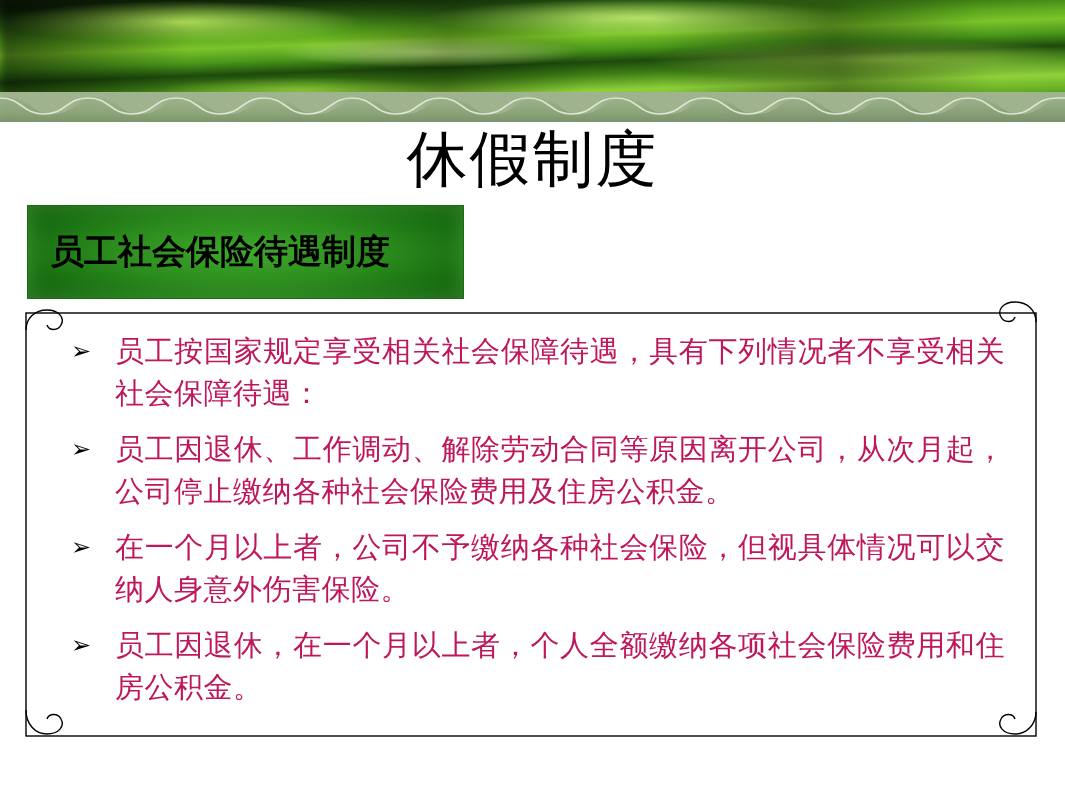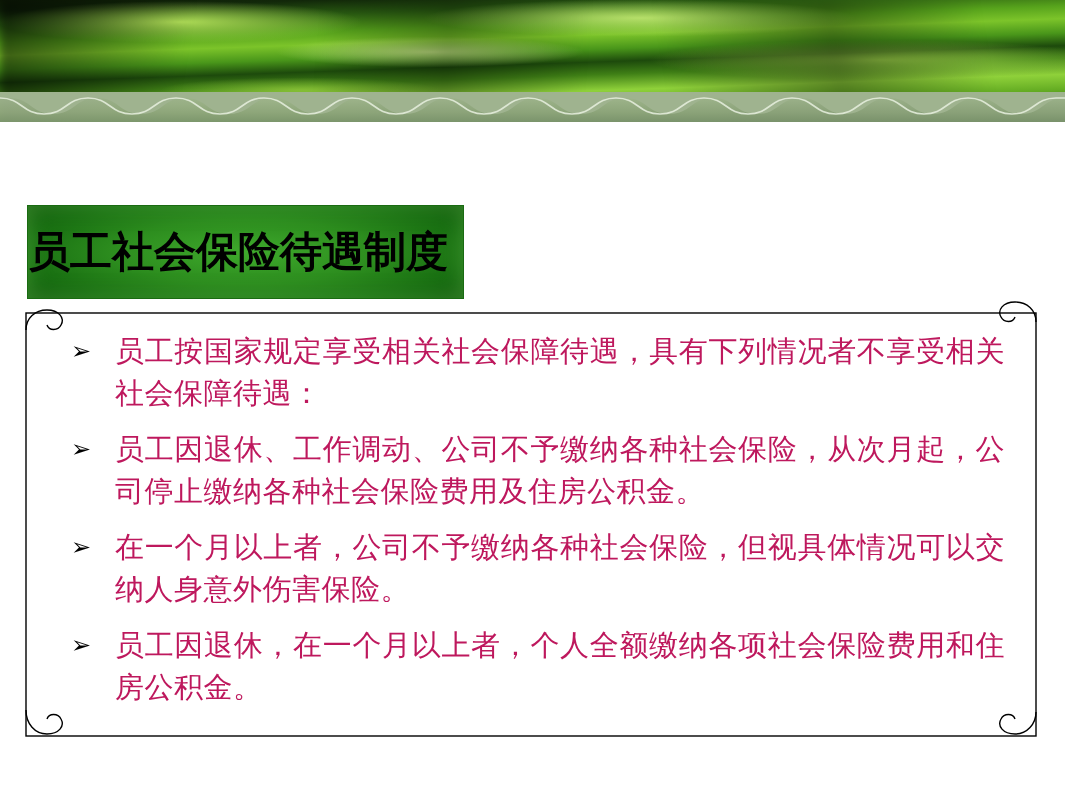--- a/index.html
+++ b/index.html
@@ -108,21 +108,22 @@
     width: 435px;
     height: 92px;
     background:
       radial-gradient(ellipse 300px 70px at 50% 50%, #3faa2c 0%, #2c8c1e 45%, #166b10 78%, #0d5409 100%);
     border: 1px solid #1a6b12;
     box-shadow: inset 0 0 22px rgba(140,225,110,0.35);
     display: flex;
     align-items: center;
   }
   .subtitle-text {
-    font-size: 42px;
+    padding-left: 22px;
+    font-size: 34px;
     line-height: 40px;
     font-weight: bold;
     color: #000000;
     font-family: "Liberation Serif", "DejaVu Serif", serif;
     white-space: nowrap;
   }
 
   
   .content-box {
     position: absolute;
@@ -203,20 +204,21 @@
                C550,6 550,22 572,22 C594,22 594,6 616,6
                C638,6 638,22 660,22 C682,22 682,6 704,6
                C726,6 726,22 748,22 C770,22 770,6 792,6
                C814,6 814,22 836,22 C858,22 858,6 880,6
                C902,6 902,22 924,22 C946,22 946,6 968,6
                C990,6 990,22 1012,22 C1034,22 1034,6 1056,6
                L1065,6" fill="none" stroke="#e8f0df" stroke-width="1.6" opacity="0.85"></path>
     </svg>
   </div>
 
+  <div class="slide-title">休假制度</div>
 
   <div class="subtitle-plate">
     <div class="subtitle-text">员工社会保险待遇制度</div>
   </div>
 
   <div class="content-box">
     <svg class="content-frame" viewBox="0 0 1012 437" preserveAspectRatio="none">
 
       <rect x="1" y="13" width="1010" height="423" fill="none" stroke="#000000" stroke-width="1.4"></rect>
 
@@ -229,21 +231,21 @@
       <path d="M1011,412 C1011,424 1002,434 990,434 C978,434 972,426 976,419 C979,413 988,413 990,419" fill="none" stroke="#000000" stroke-width="1.4"></path>
     </svg>
 
     <div class="bullets">
       <div class="bullet">
         <div class="bullet-marker">➢</div>
         <div class="bullet-text">员工按国家规定享受相关社会保障待遇，具有下列情况者不享受相关社会保障待遇：</div>
       </div>
       <div class="bullet">
         <div class="bullet-marker">➢</div>
-        <div class="bullet-text">员工因退休、工作调动、公司不予缴纳各种社会保险，从次月起，公司停止缴纳各种社会保险费用及住房公积金。</div>
+        <div class="bullet-text">员工因退休、工作调动、解除劳动合同等原因离开公司，从次月起，公司停止缴纳各种社会保险费用及住房公积金。</div>
       </div>
       <div class="bullet">
         <div class="bullet-marker">➢</div>
         <div class="bullet-text">在一个月以上者，公司不予缴纳各种社会保险，但视具体情况可以交纳人身意外伤害保险。</div>
       </div>
       <div class="bullet">
         <div class="bullet-marker">➢</div>
         <div class="bullet-text">员工因退休，在一个月以上者，个人全额缴纳各项社会保险费用和住房公积金。</div>
       </div>
     </div>

